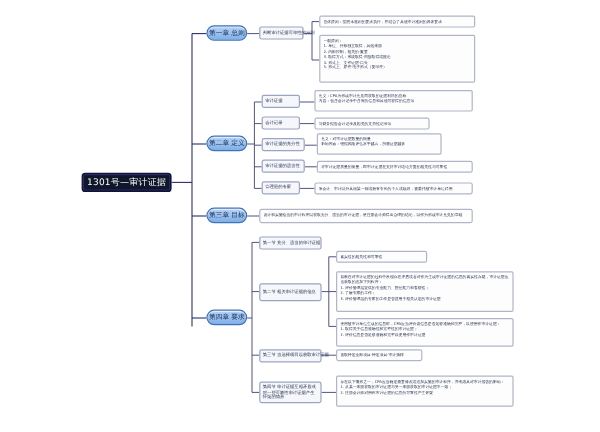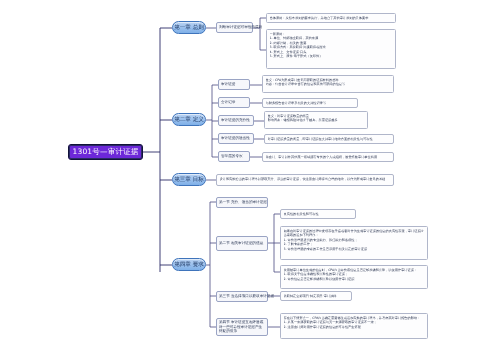--- a/index.html
+++ b/index.html
@@ -11,21 +11,21 @@
     overflow:hidden;
     position:relative;
   }
   #canvas { position:absolute; left:0; top:0; width:500px; height:360px; }
   svg.links { position:absolute; left:0; top:0; width:500px; height:360px; pointer-events:none; }
 
   .node { position:absolute; }
 
   
   .root {
-    background:#6d28d9;
+    background:#0f172a;
     border:1px solid #12123a;
     border-radius:3px;
     color:#ffffff;
     font-size:7.5px;
     letter-spacing:.2px;
     display:flex; align-items:center; justify-content:center;
     white-space:nowrap;
     box-shadow:0 0 0 1px #2b2b66 inset;
   }
 

